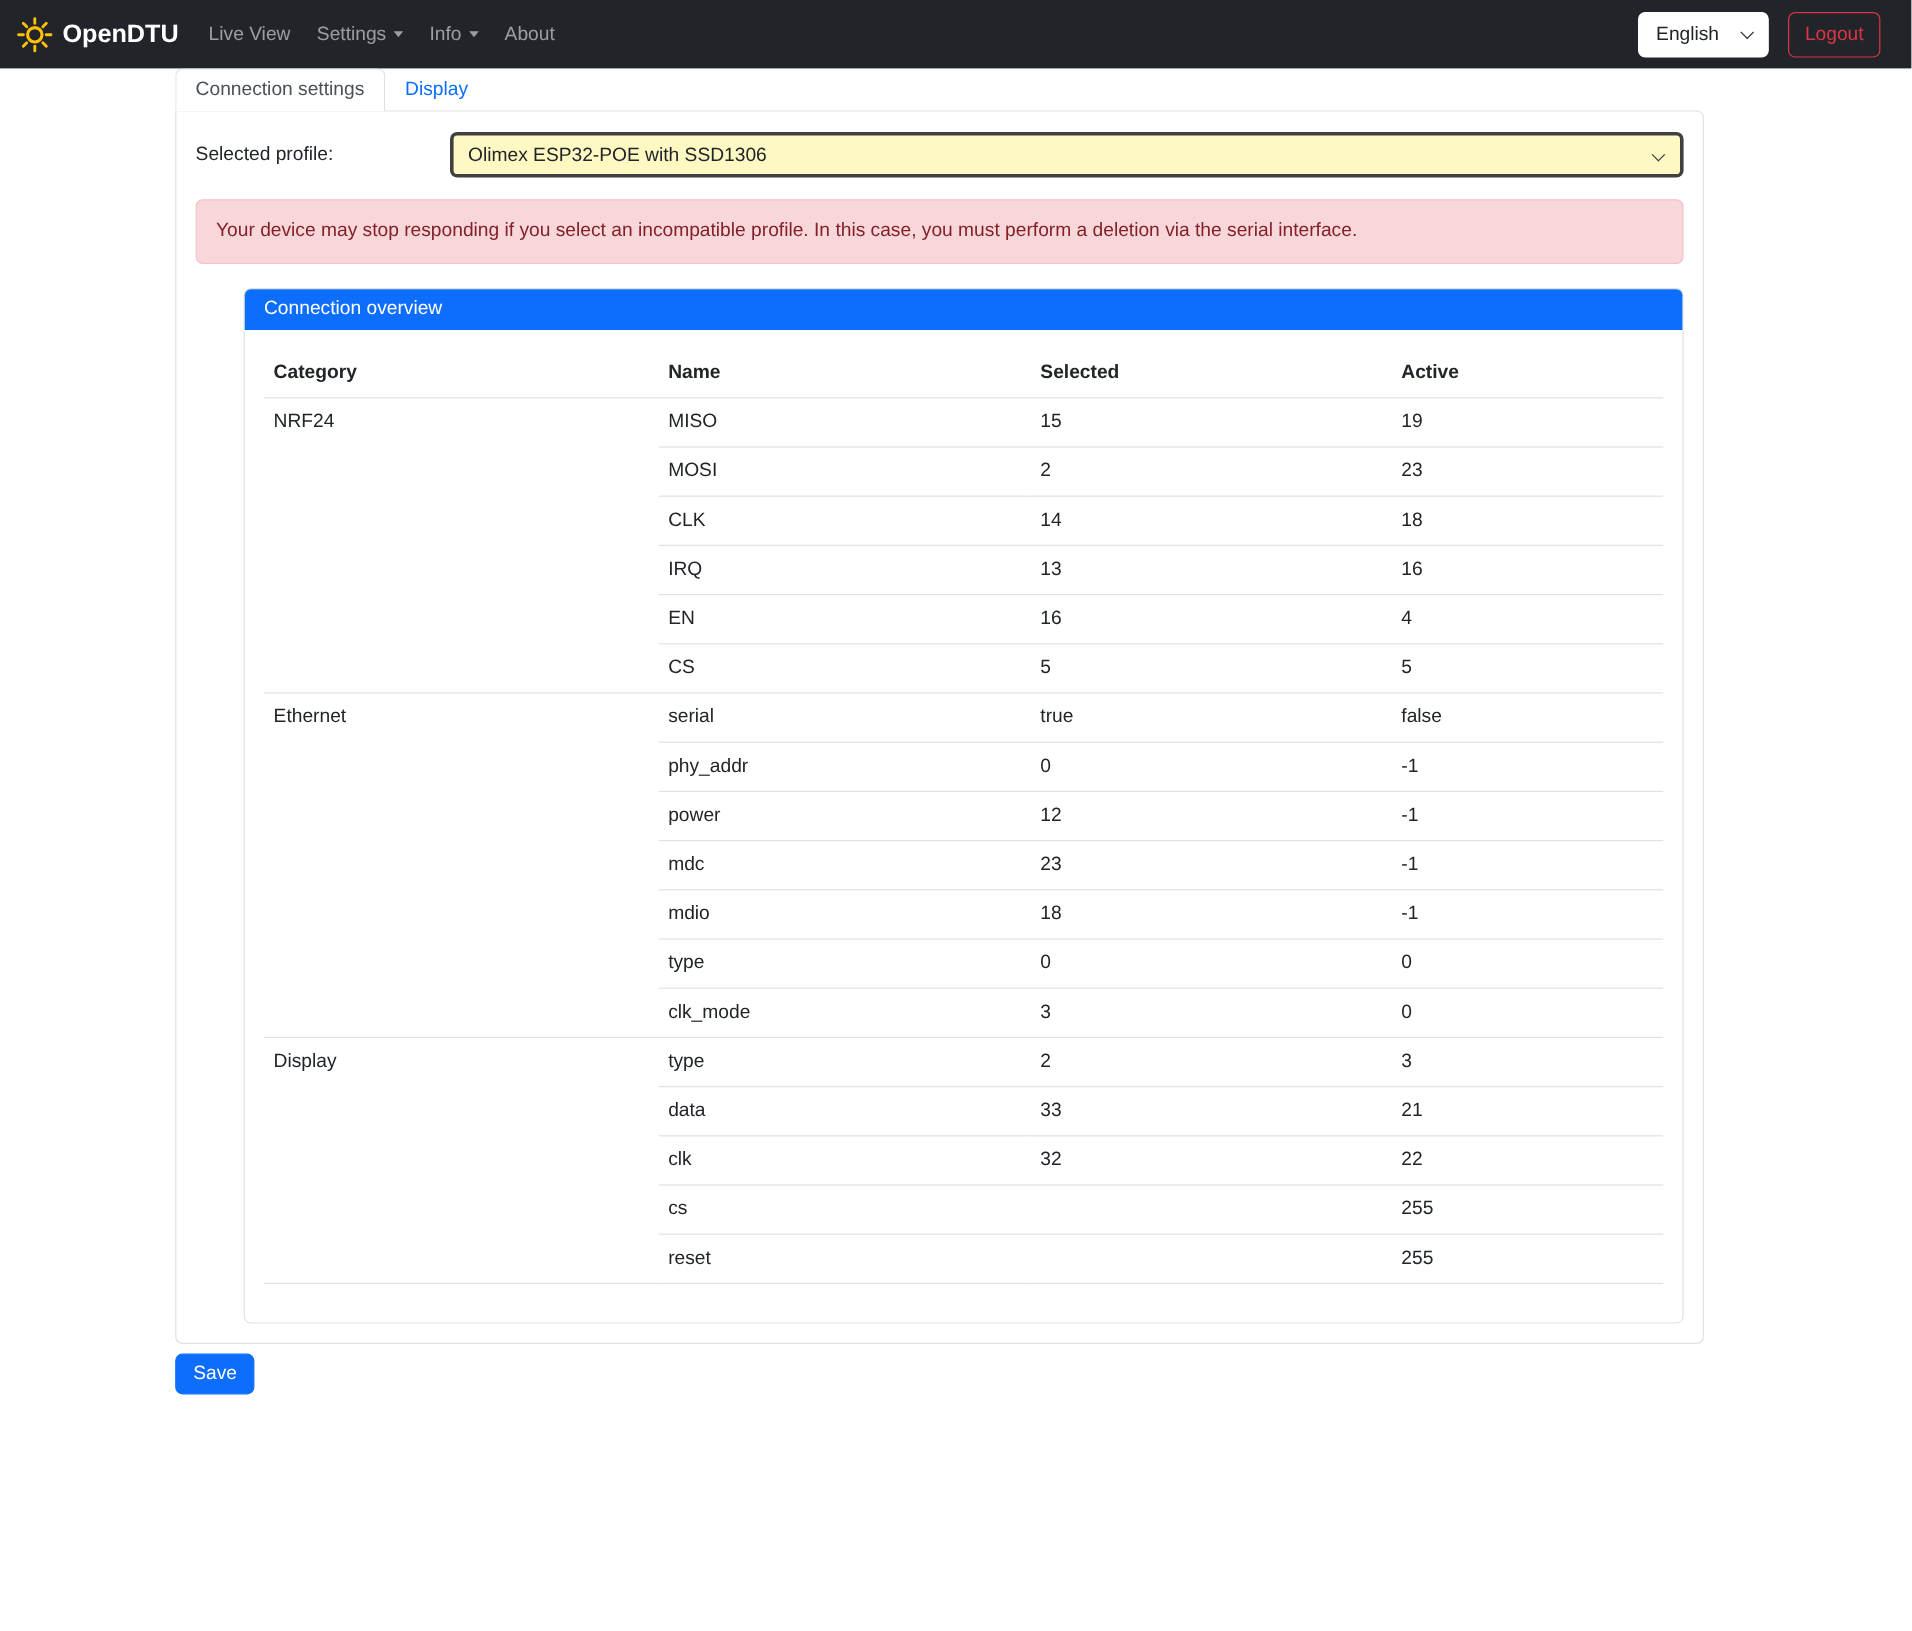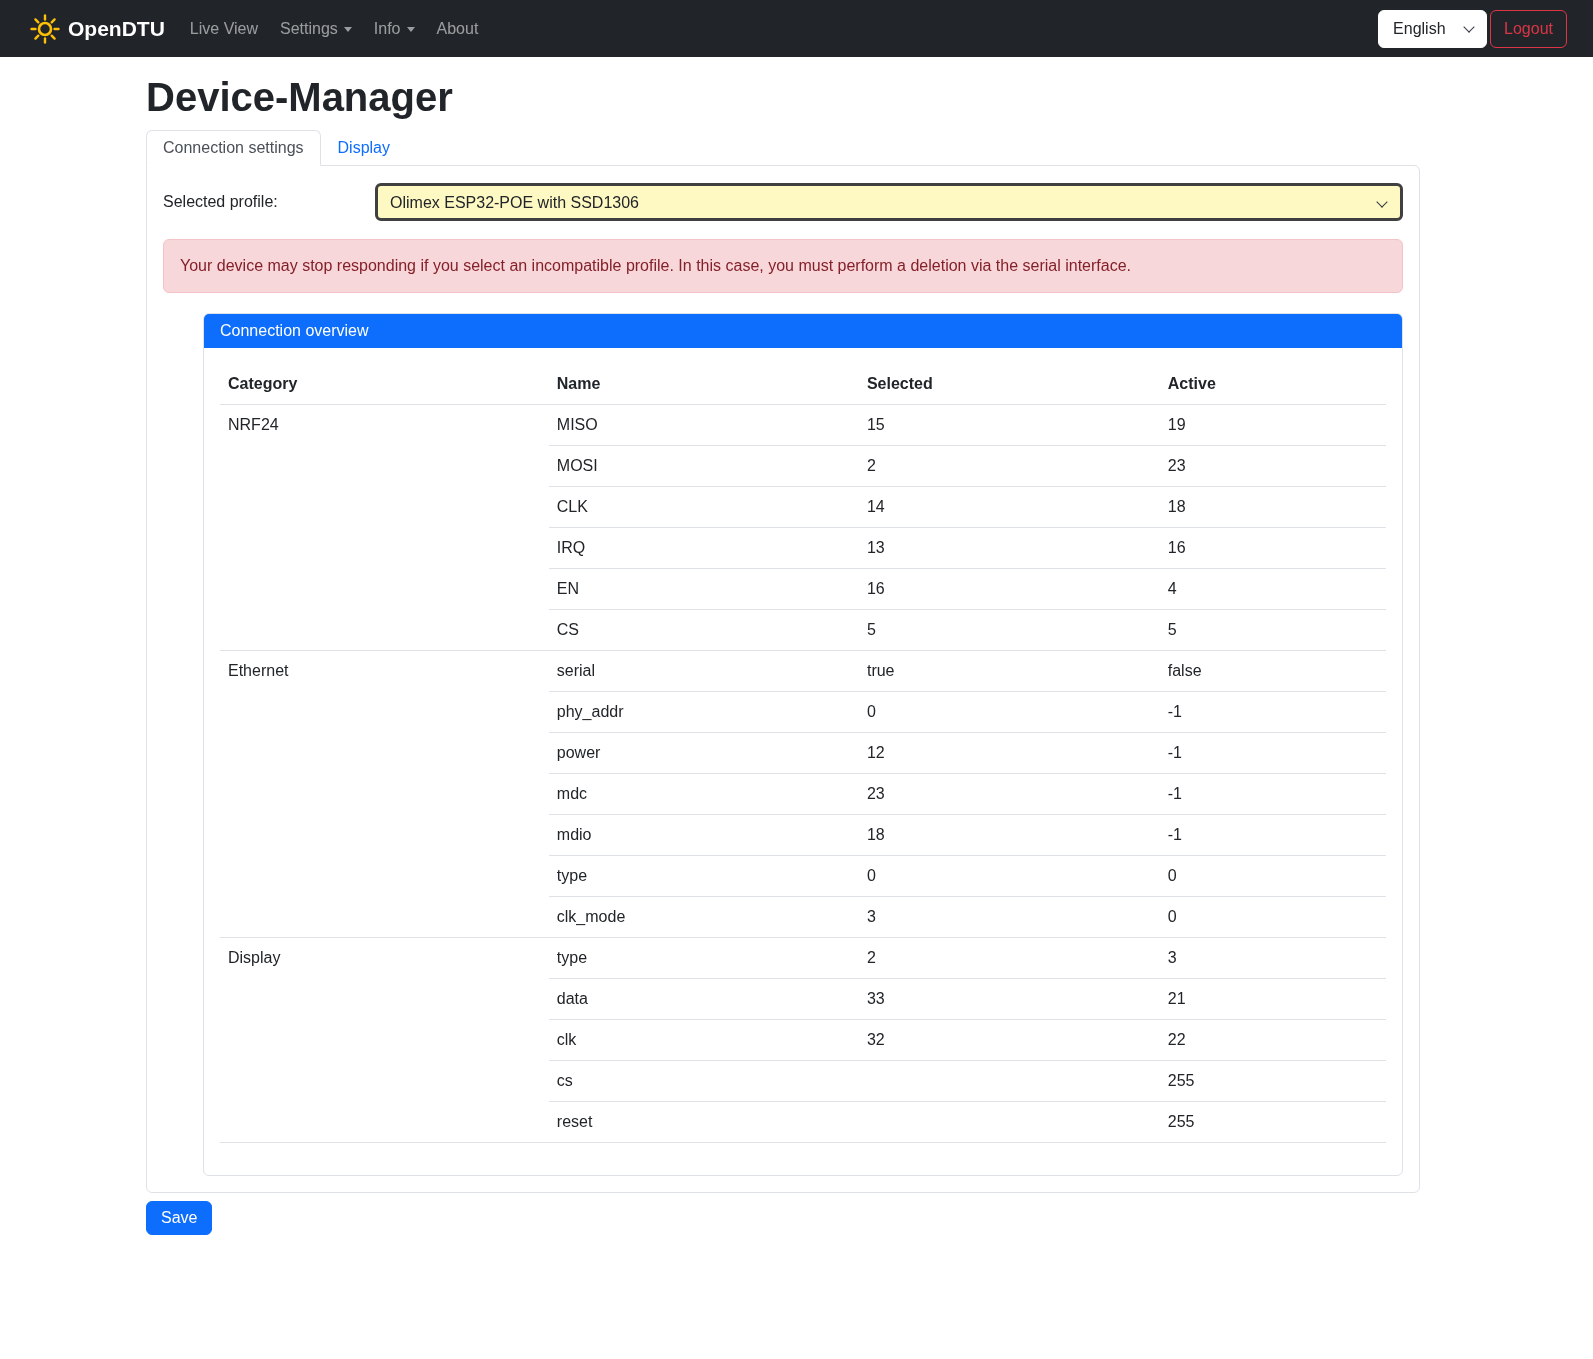--- a/index.html
+++ b/index.html
@@ -6,36 +6,36 @@
   html, body { margin: 0; padding: 0; }
   body {
     width: 1593px; min-height: 1359px; background: #ffffff;
     font-family: "Liberation Sans", sans-serif;
     font-size: 16px; color: #212529;
   }
 
   
   .navbar {
     height: 57px; background: #212529; display: flex; align-items: center;
-    padding: 0 26px 0 30px;
+    padding: 0 26px 0 14px;
   }
   .brand { display: flex; align-items: center; gap: 8px; color: #fff;
     font-size: 21px; font-weight: 600; cursor: pointer; white-space: nowrap; }
   .brand svg { display: block; }
   .nav-links { display: flex; align-items: center; margin-left: 14px; }
   .nav-link {
     color: rgba(255,255,255,0.55); padding: 8px 8px; margin: 0 3px;
     cursor: pointer; white-space: nowrap; text-align: center;
   }
   .caret {
     display: inline-block; margin-left: 6px; vertical-align: middle;
     width: 0; height: 0; border-left: 4.5px solid transparent;
     border-right: 4.5px solid transparent; border-top: 5px solid rgba(255,255,255,0.55);
   }
-  .navbar-right { margin-left: auto; display: flex; align-items: center; gap: 3px; }
+  .navbar-right { margin-left: auto; display: flex; align-items: center; gap: 16px; }
   .lang-wrap { position: relative; }
   .lang-select {
     appearance: none; -webkit-appearance: none;
     height: 38px; background: #fff; color: #212529; border: 1px solid #fff;
     border-radius: 6px; padding: 0 40px 0 14px; font-size: 16px;
     font-family: "Liberation Sans", sans-serif; cursor: pointer;
   }
   .chevron {
     position: absolute; right: 14px; top: 13px; width: 8px; height: 8px;
     border-right: 1.8px solid #343a40; border-bottom: 1.8px solid #343a40;
@@ -134,21 +134,20 @@
       <select class="lang-select">
         <option>English</option>
       </select>
       <span class="chevron"></span>
     </div>
     <button class="logout-btn">Logout</button>
   </div>
 </nav>
 
 <div class="container">
-  <h1 class="page-title">Device-Manager</h1>
 
   <div class="tabs">
     <div class="tab active">Connection settings</div>
     <div class="tab">Display</div>
   </div>
 
   <div class="main-card">
     <div class="main-card-body">
 
       <div class="profile-row">

